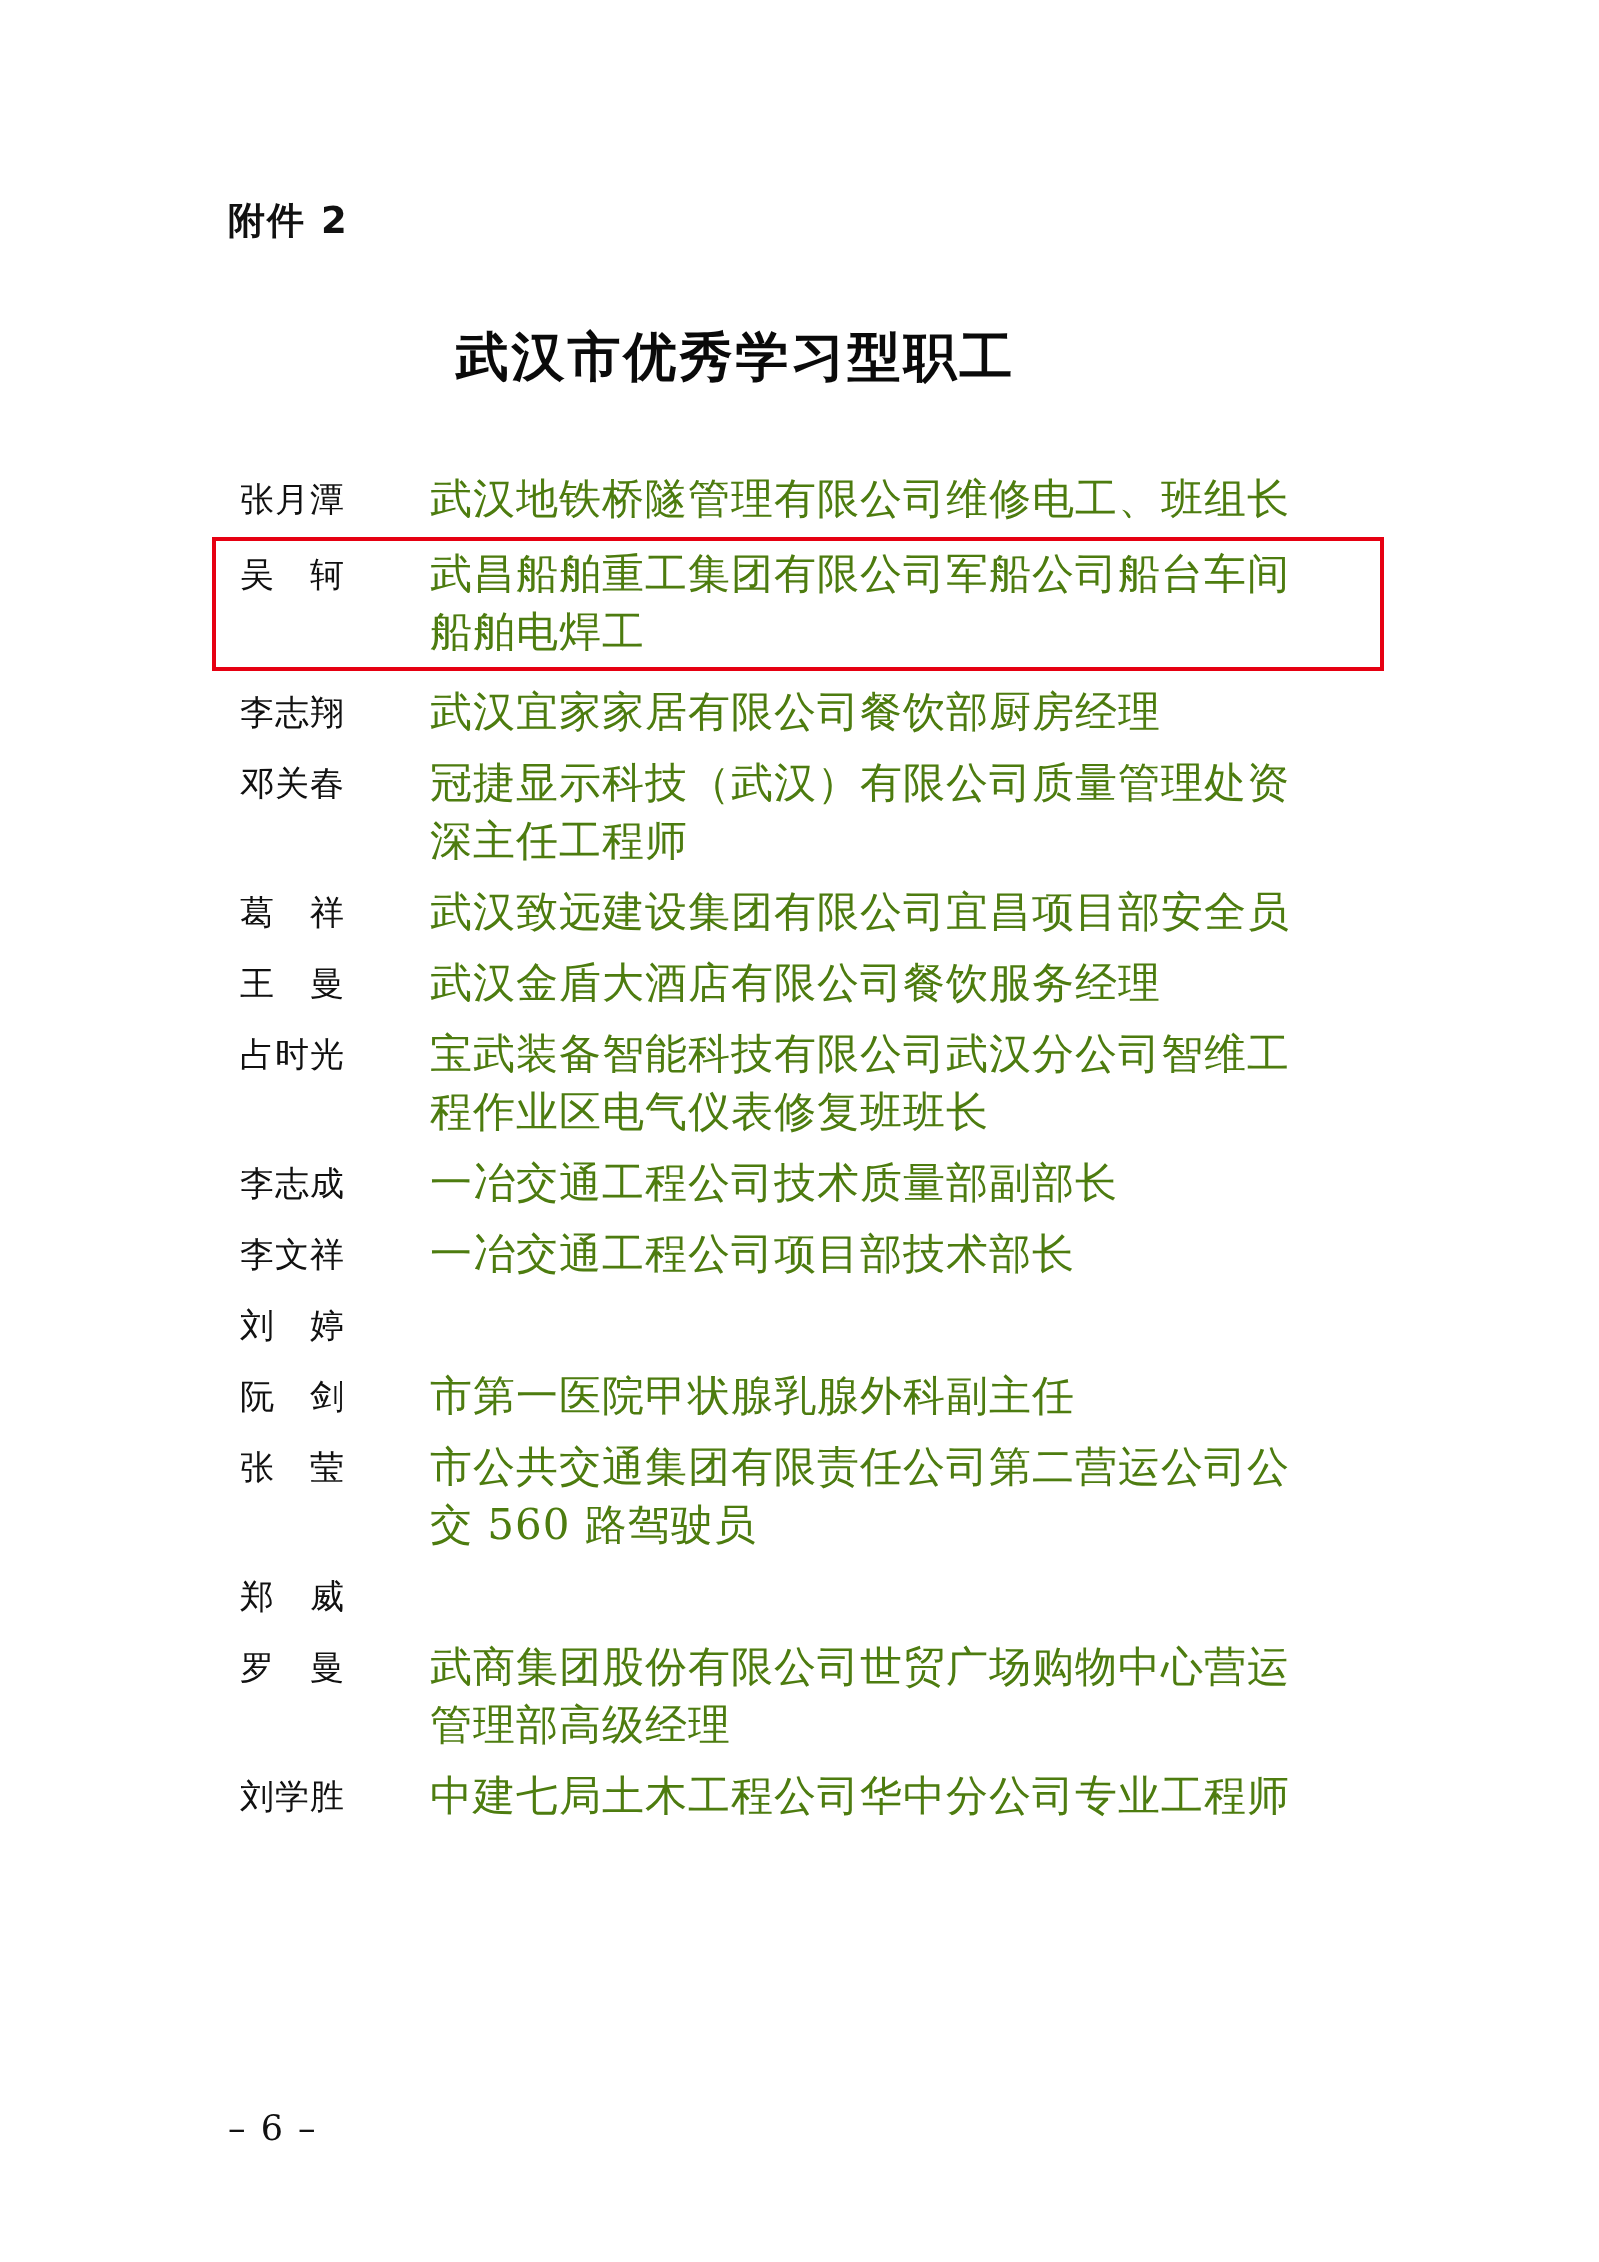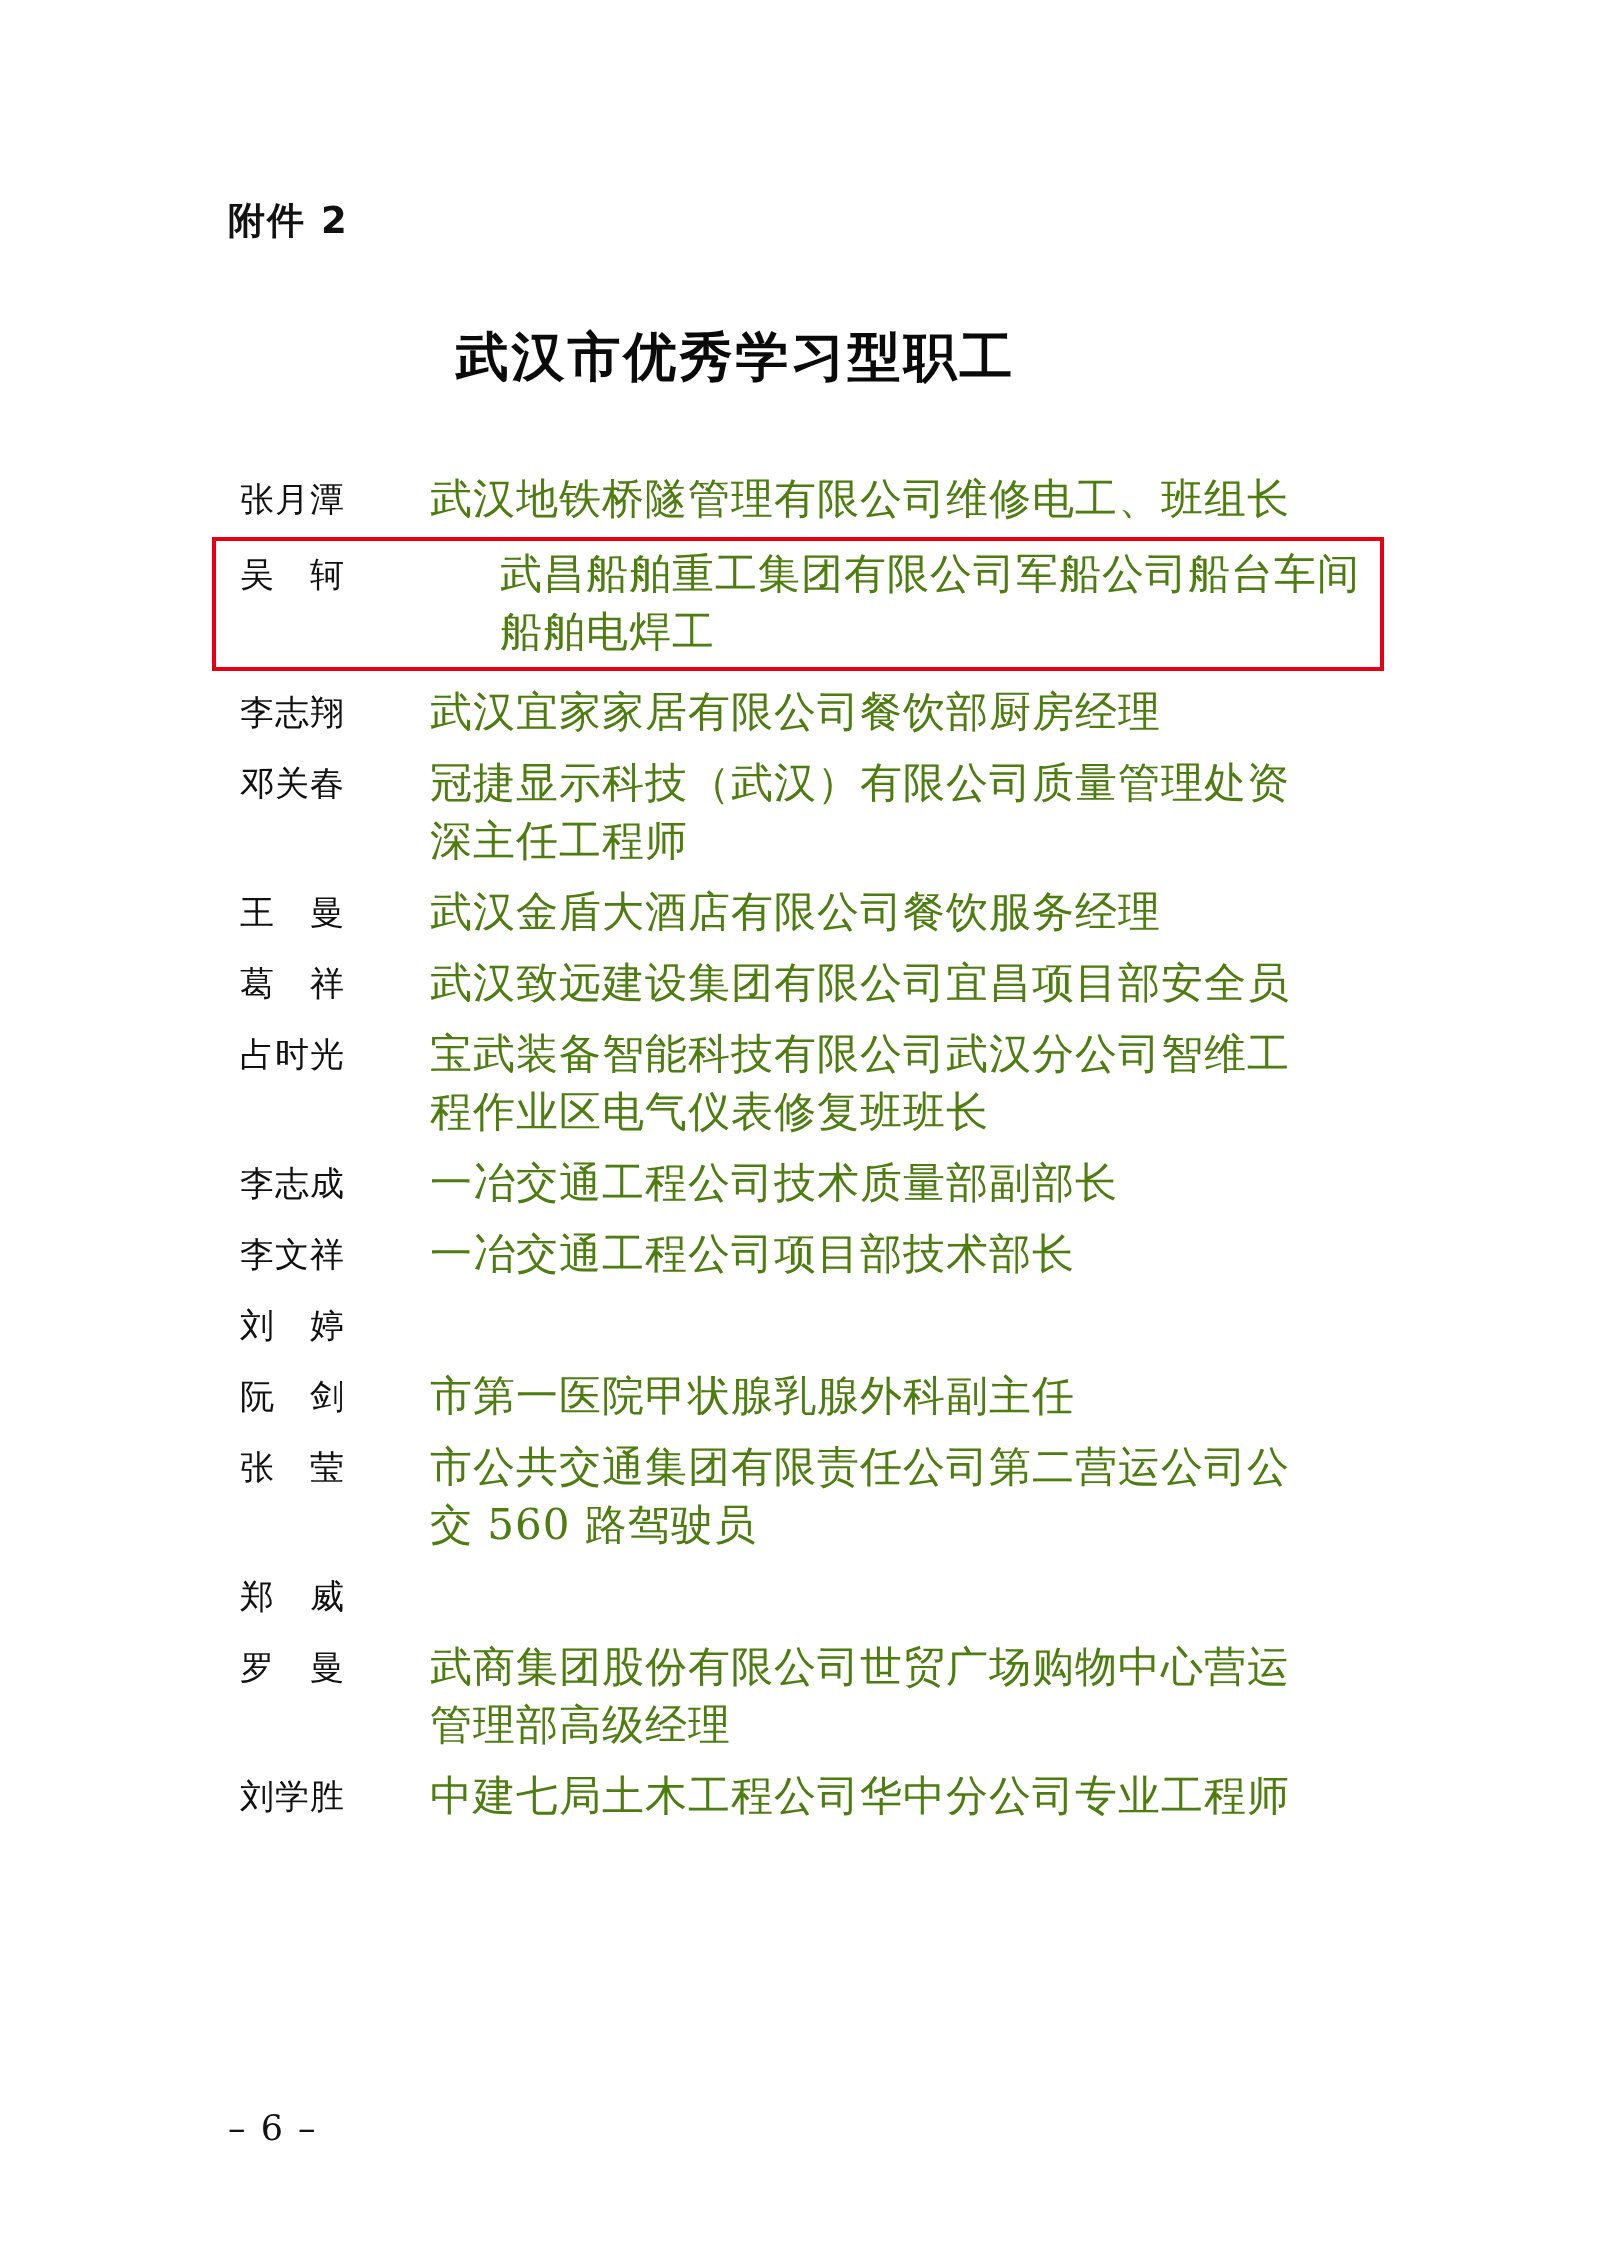--- a/index.html
+++ b/index.html
@@ -74,21 +74,20 @@
     max-width: 880px;
   }
   .row.highlight {
     outline: 4px solid #e60012;
     padding: 4px 0 6px 24px;
     margin-left: -24px;
     width: 1164px;
     box-sizing: border-box;
     margin-top: 8px;
     margin-bottom: 16px;
-    justify-content: space-between;
   }
   .page-number {
     position: absolute;
     left: 228px;
     top: 2108px;
     font-size: 35px;
     letter-spacing: 2px;
     color: #111;
     font-family: "DejaVu Serif", "Liberation Serif", serif;
   }
@@ -113,26 +112,26 @@
       </div>
       <div class="row">
         <div class="name">李志翔</div>
         <div class="desc">武汉宜家家居有限公司餐饮部厨房经理</div>
       </div>
       <div class="row">
         <div class="name">邓关春</div>
         <div class="desc">冠捷显示科技（武汉）有限公司质量管理处资深主任工程师</div>
       </div>
       <div class="row">
+        <div class="name">葛　祥</div>
+        <div class="desc">武汉致远建设集团有限公司宜昌项目部安全员</div>
+      </div>
+      <div class="row">
         <div class="name">王　曼</div>
         <div class="desc">武汉金盾大酒店有限公司餐饮服务经理</div>
-      </div>
-      <div class="row">
-        <div class="name">葛　祥</div>
-        <div class="desc">武汉致远建设集团有限公司宜昌项目部安全员</div>
       </div>
       <div class="row">
         <div class="name">占时光</div>
         <div class="desc">宝武装备智能科技有限公司武汉分公司智维工程作业区电气仪表修复班班长</div>
       </div>
       <div class="row">
         <div class="name">李志成</div>
         <div class="desc">一冶交通工程公司技术质量部副部长</div>
       </div>
       <div class="row">

